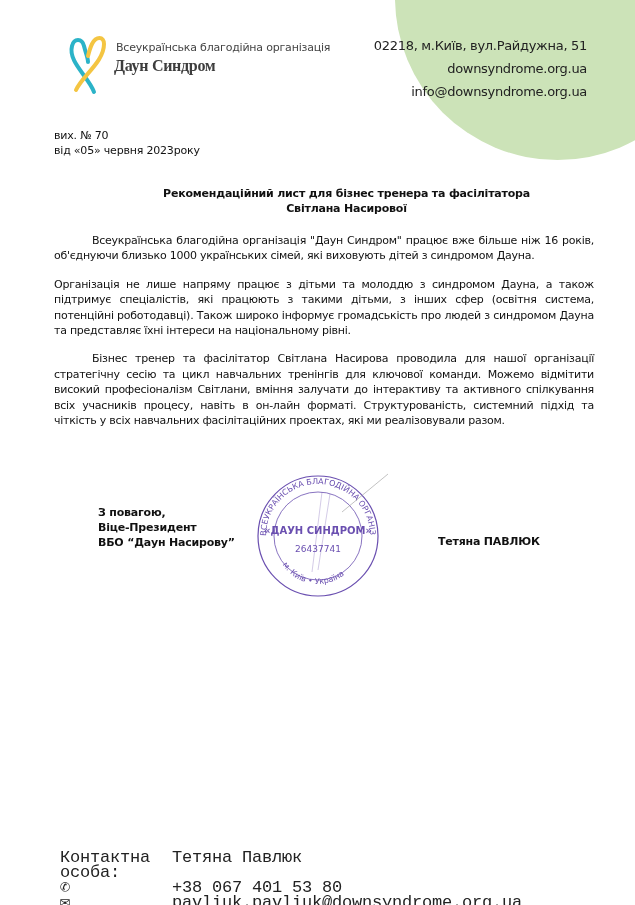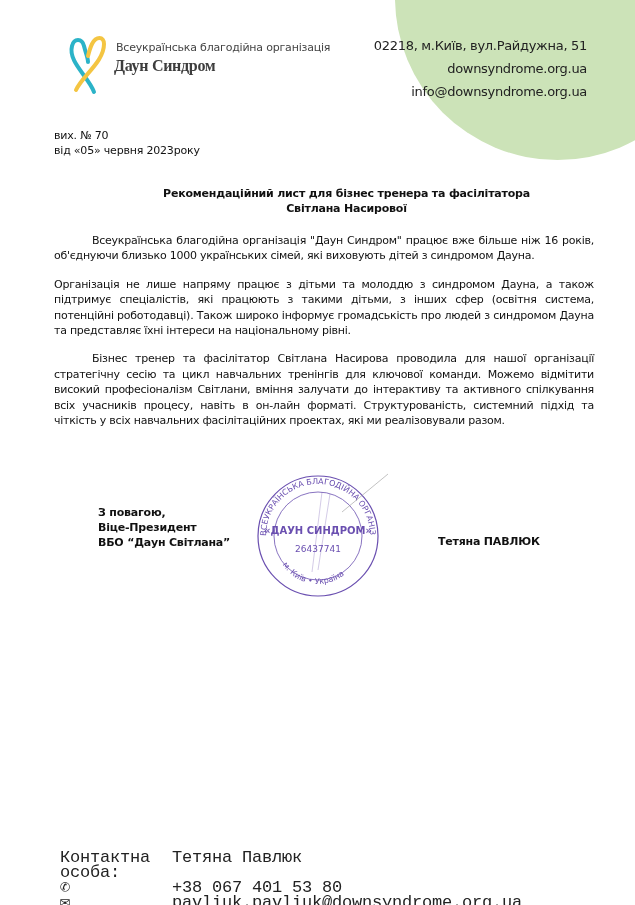--- a/index.html
+++ b/index.html
@@ -90,21 +90,21 @@
 
 <div class="body">
   <p class="indent">Всеукраїнська благодійна організація "Даун Синдром" працює вже більше ніж 16 років, об'єднуючи близько 1000 українських сімей, які виховують дітей з синдромом Дауна.</p>
   <p>Організація не лише напряму працює з дітьми та молоддю з синдромом Дауна, а також підтримує спеціалістів, які працюють з такими дітьми, з інших сфер (освітня система, потенційні роботодавці). Також широко інформує громадськість про людей з синдромом Дауна та представляє їхні інтереси на національному рівні.</p>
   <p class="indent">Бізнес тренер та фасілітатор Світлана Насирова проводила для нашої організації стратегічну сесію та цикл навчальних тренінгів для ключової команди.  Можемо відмітити високий професіоналізм Світлани, вміння залучати до інтерактиву та активного спілкування всіх учасників процесу, навіть в он-лайн форматі. Структурованість, системний підхід та чіткість у всіх навчальних фасілітаційних проектах, які ми реалізовували разом.</p>
 </div>
 
 <div class="signoff">
   <div>З повагою,</div>
   <div>Віце-Президент</div>
-  <div>ВБО “Даун Світлана”</div>
+  <div>ВБО “Даун Насирову”</div>
 </div>
 
 <div class="stamp">
   <svg width="140" height="130" viewBox="0 0 140 130">
     <defs>
       <path id="arcTop" d="M14 64 A52 52 0 0 1 118 64"></path>
       <path id="arcBot" d="M24 70 A42 42 0 0 0 108 70"></path>
     </defs>
     <circle cx="66" cy="64" r="60" fill="none" stroke="#6a4fb0" stroke-width="1.2"></circle>
     <circle cx="66" cy="64" r="44" fill="none" stroke="#6a4fb0" stroke-width="0.8"></circle>

